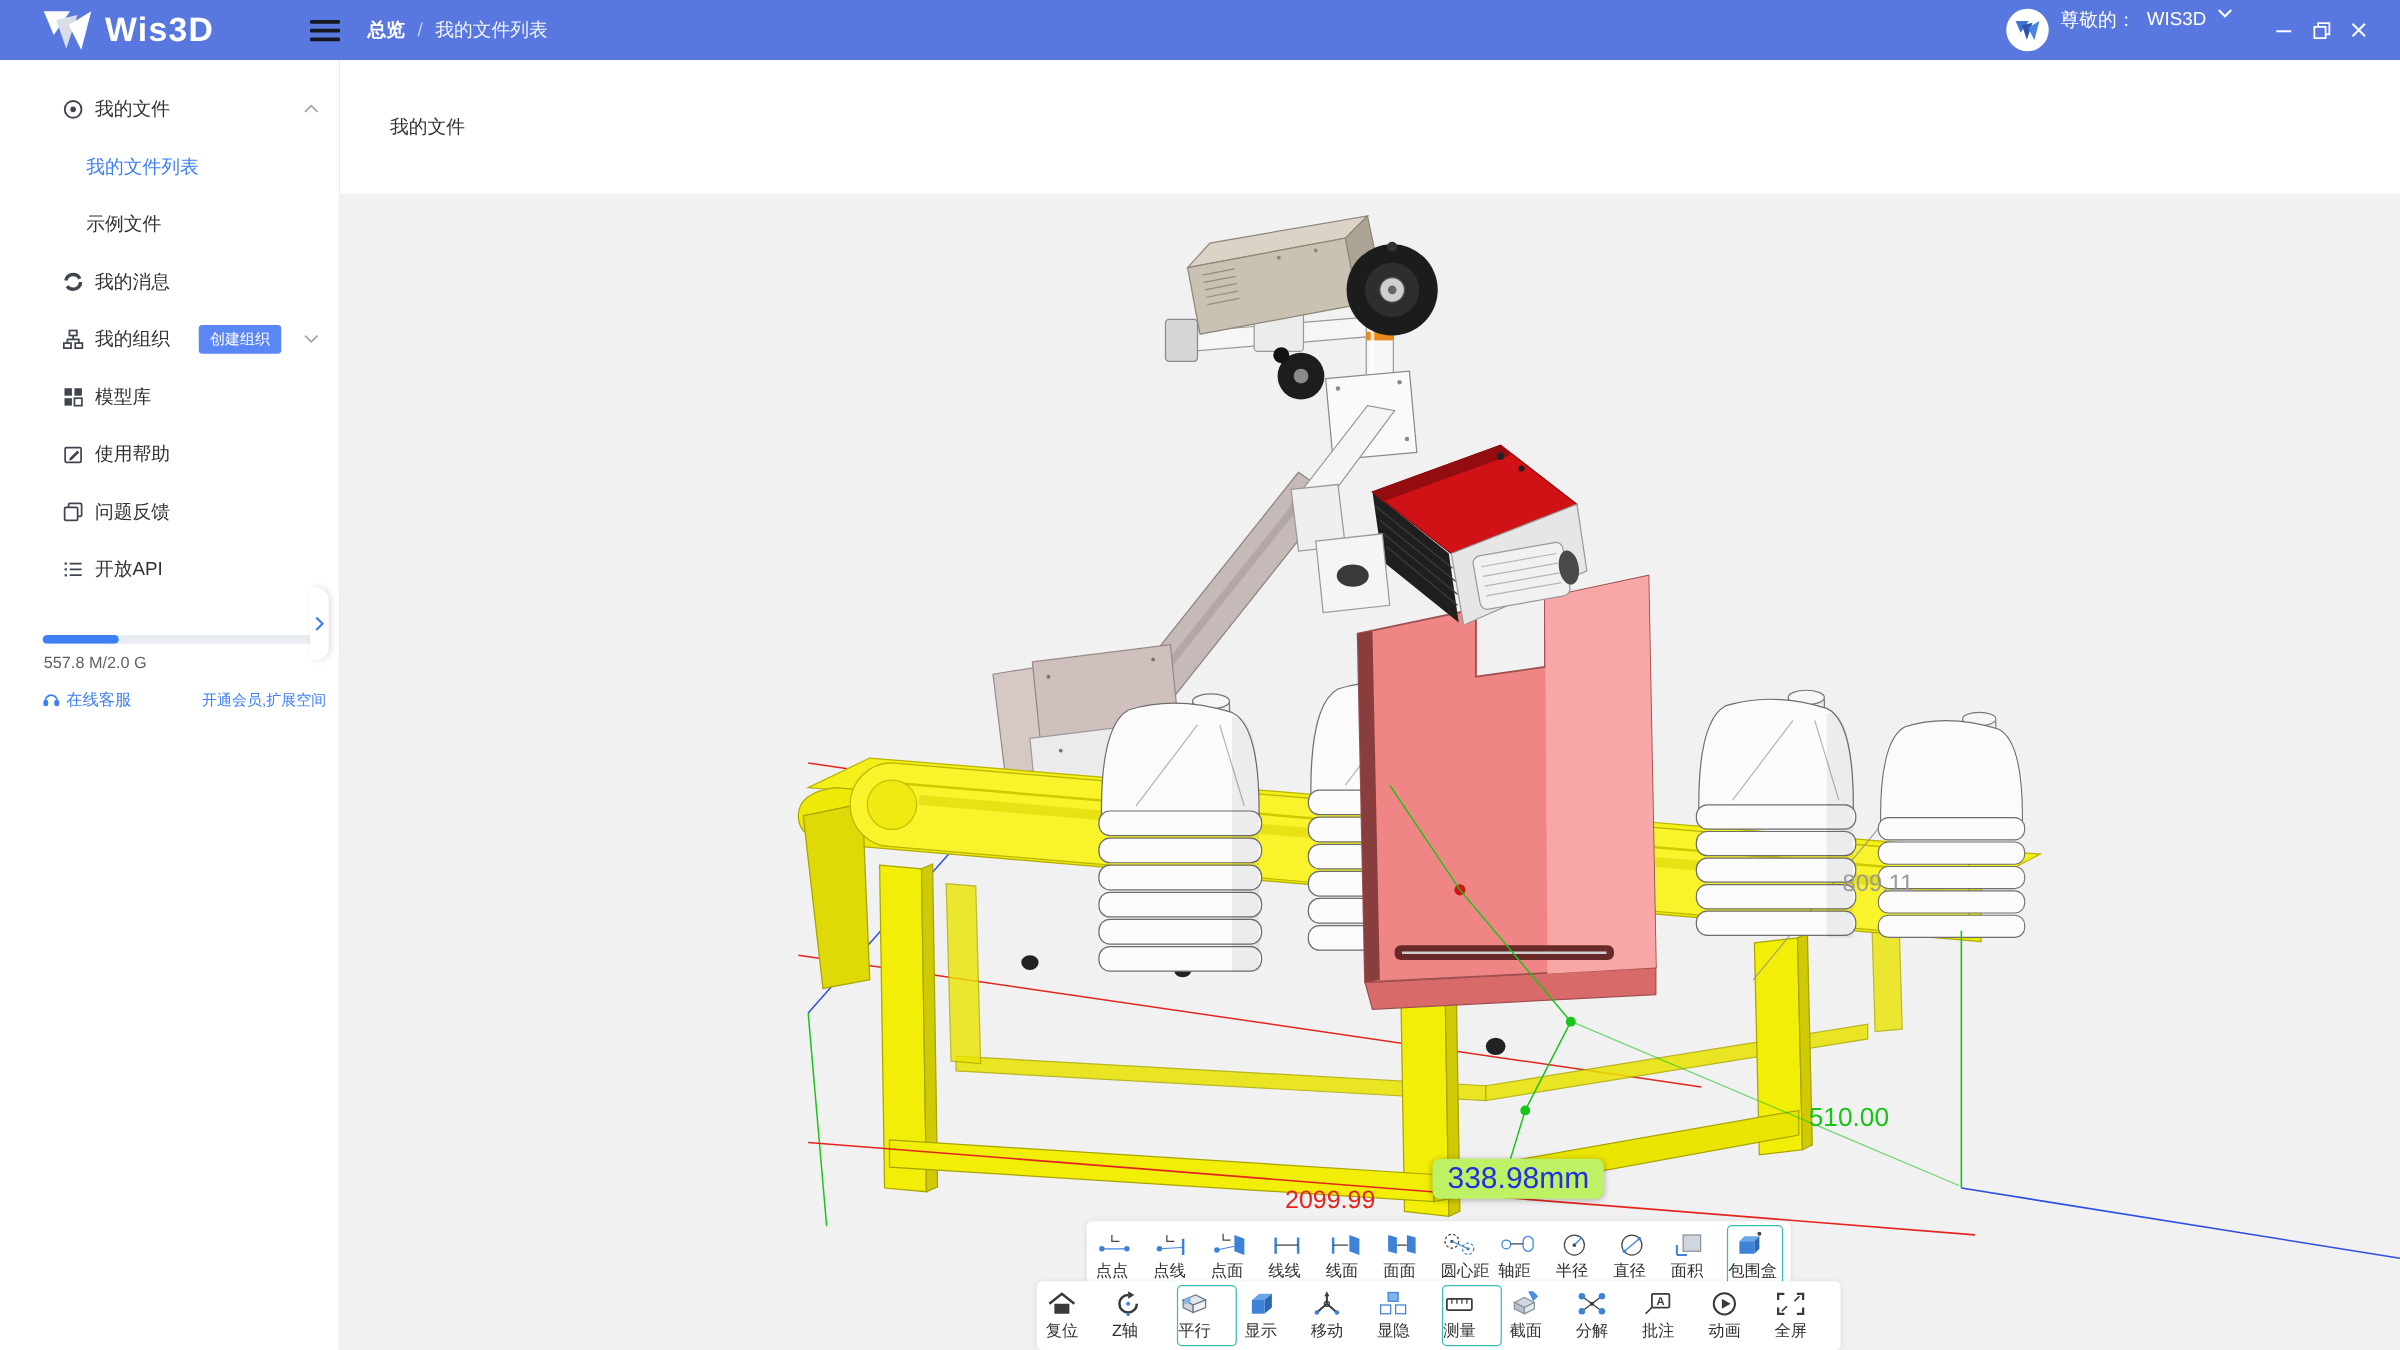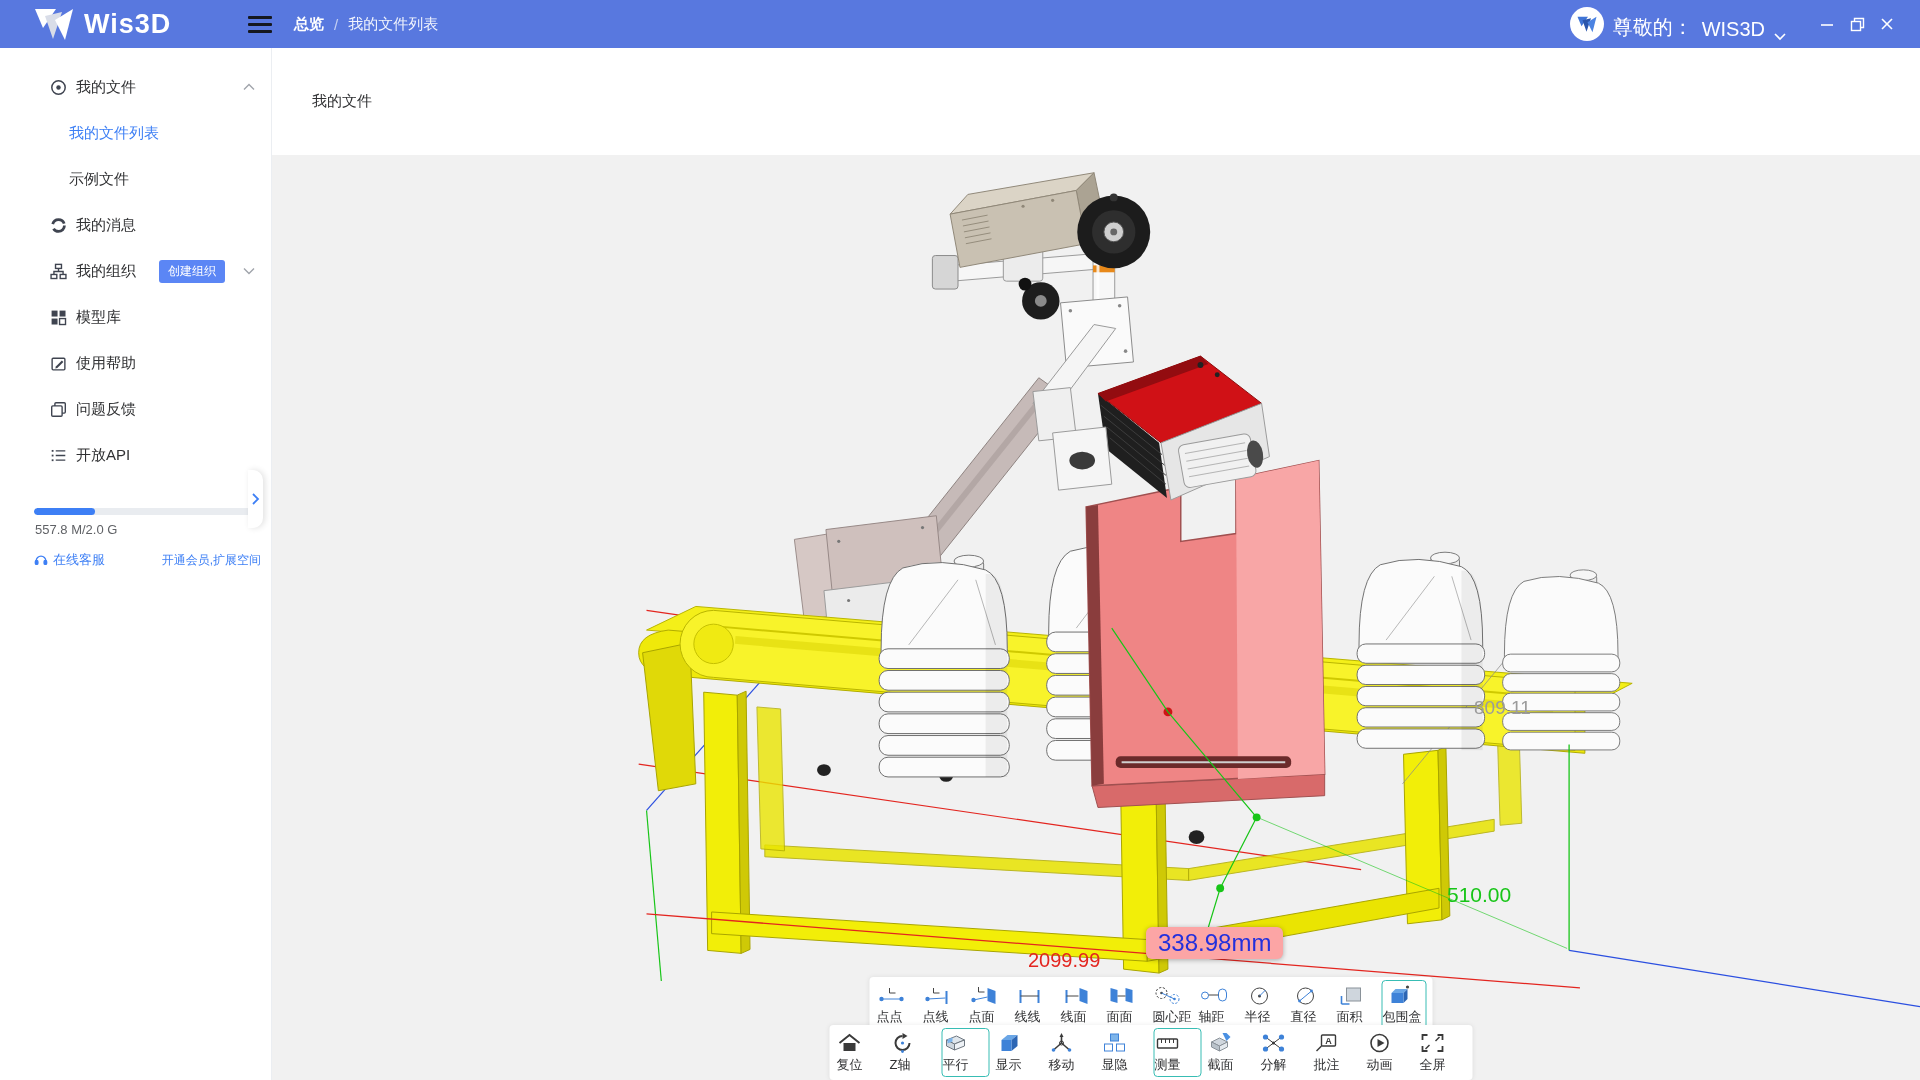--- a/index.html
+++ b/index.html
@@ -13,21 +13,21 @@
   .logo { display:flex; align-items:center; gap:10px; width:214px; }
   .logo-text { font-size:27px; font-weight:bold; letter-spacing:1px; color:#fff; }
   .hamburger { width:24px; height:17px; display:flex; flex-direction:column;
     justify-content:space-between; cursor:pointer; margin-right:22px; }
   .hamburger i { display:block; height:3px; background:#15181f; border-radius:1px; }
   .crumbs { display:flex; align-items:center; gap:10px; font-size:15px; }
   .crumb-root { font-weight:bold; color:#fff; }
   .crumb-sep { color:rgba(255,255,255,.65); }
   .crumb-cur { color:rgba(255,255,255,.92); }
   .top-spacer { flex:1; }
-  .userbox { display:flex; align-items:flex-end; gap:9px; font-size:20px;margin-left:36px; }
+  .userbox { display:flex; align-items:flex-start; gap:9px; font-size:15px;margin-left:36px; }
   .avatar { width:34px; height:34px; border-radius:50%; background:#fff;
     display:flex; align-items:center; justify-content:center; }
   .win-btns { display:flex; align-items:center; margin-left:26px; }
   .win-btn { width:30px; height:30px; display:flex; align-items:center;
     justify-content:center; color:#fff; cursor:pointer; }
 
   
   .main { flex:1; display:flex; position:relative; min-height:0;padding-left:24px; }
 
   .sidebar { width:248px; background:#fff; border-right:1px solid #ebeef2;
@@ -57,21 +57,21 @@
 
   .content { flex:1; display:flex; flex-direction:column; min-width:0; }
   .content-head { height:107px; background:#fff; display:flex; align-items:center;
     padding-left:40px; font-size:15px; color:#303133; flex:0 0 107px; }
   .viewport { flex:1; background:#f1f1f1; position:relative; overflow:hidden; }
   .scene { position:absolute; inset:0; }
 
   
   .mlabel { position:absolute; pointer-events:none; white-space:nowrap; }
   .lab-length { left:756px; top:794px; color:#e3251f; font-size:20px; }
-  .lab-dist { left:874px; top:772px; color:#2330dd; font-size:24px; background:#fca5a5;
+  .lab-dist { left:874px; top:772px; color:#2330dd; font-size:24px; background:#bef264;
     padding:2px 12px; border-radius:6px; box-shadow:0 1px 5px rgba(0,0,0,.3); }
   .lab-height { left:1175px; top:728px; color:#17c517; font-size:21px; }
   .lab-width { left:1202px; top:542px; color:#9b9b9b; font-size:19px; }
 
   
   .tbar { position:absolute; left:calc(50% + 55px); transform:translateX(-50%);
     display:flex; align-items:center; background:#fff; border-radius:4px;
     box-shadow:0 0 5px rgba(0,0,0,.08); padding:3px 6px; gap:1px; }
   .tbar1 { top:822px; }
   .tbar2 { top:870px; gap:5px; }

